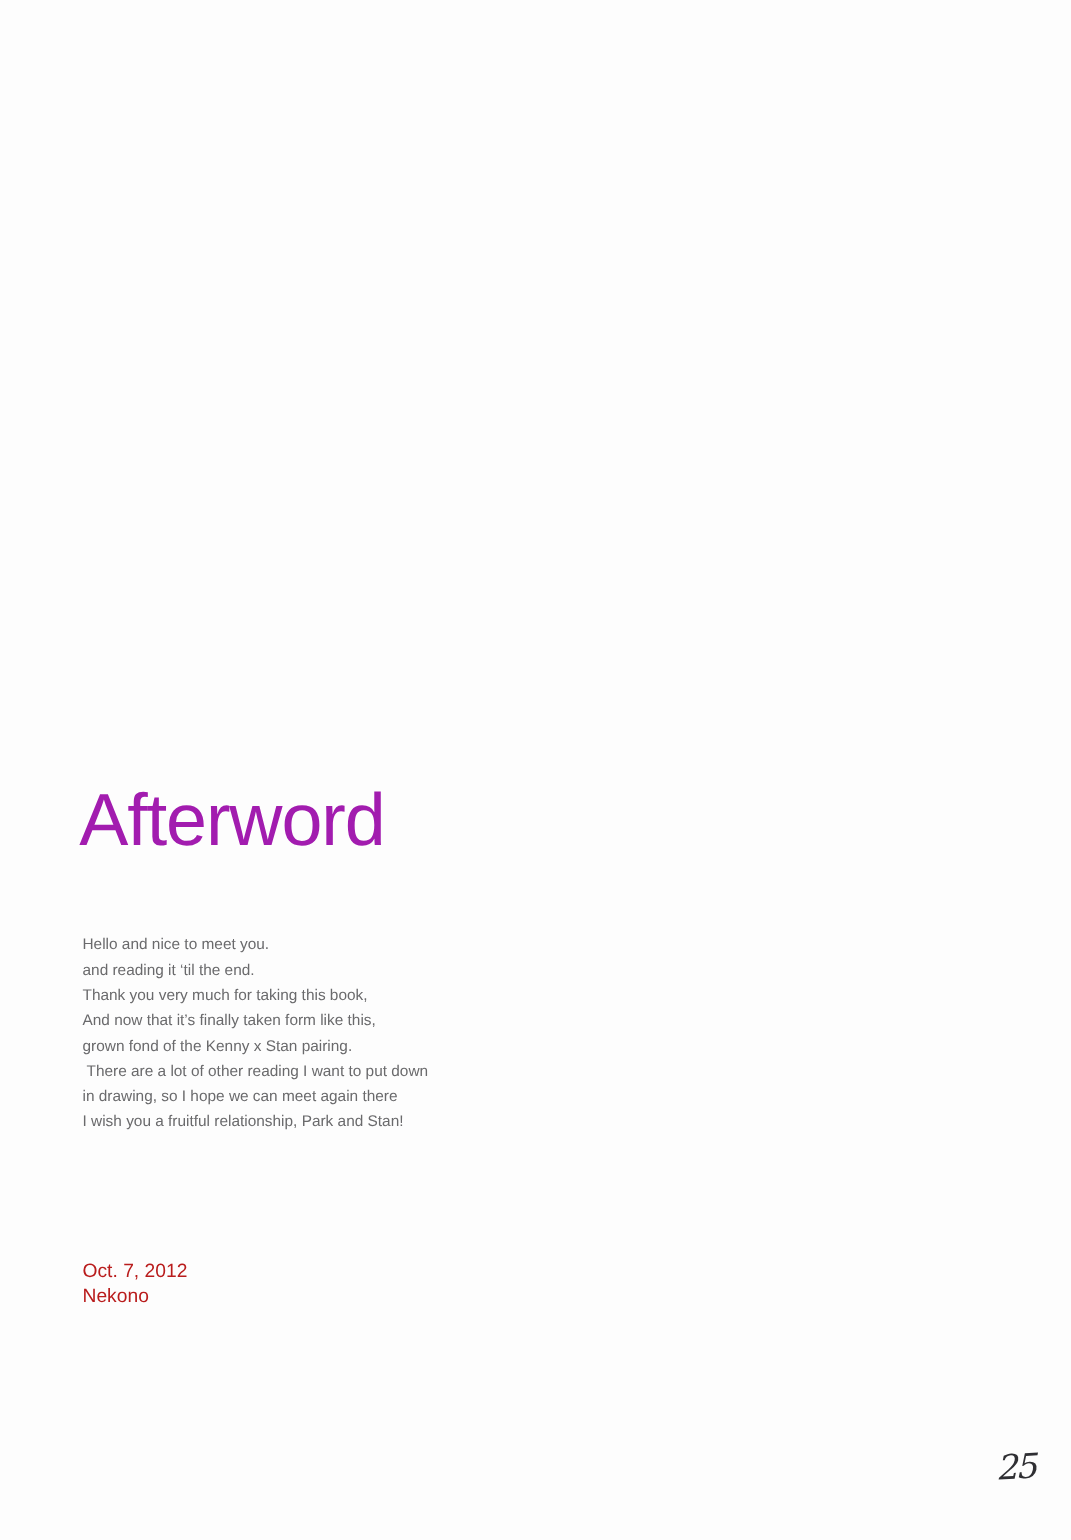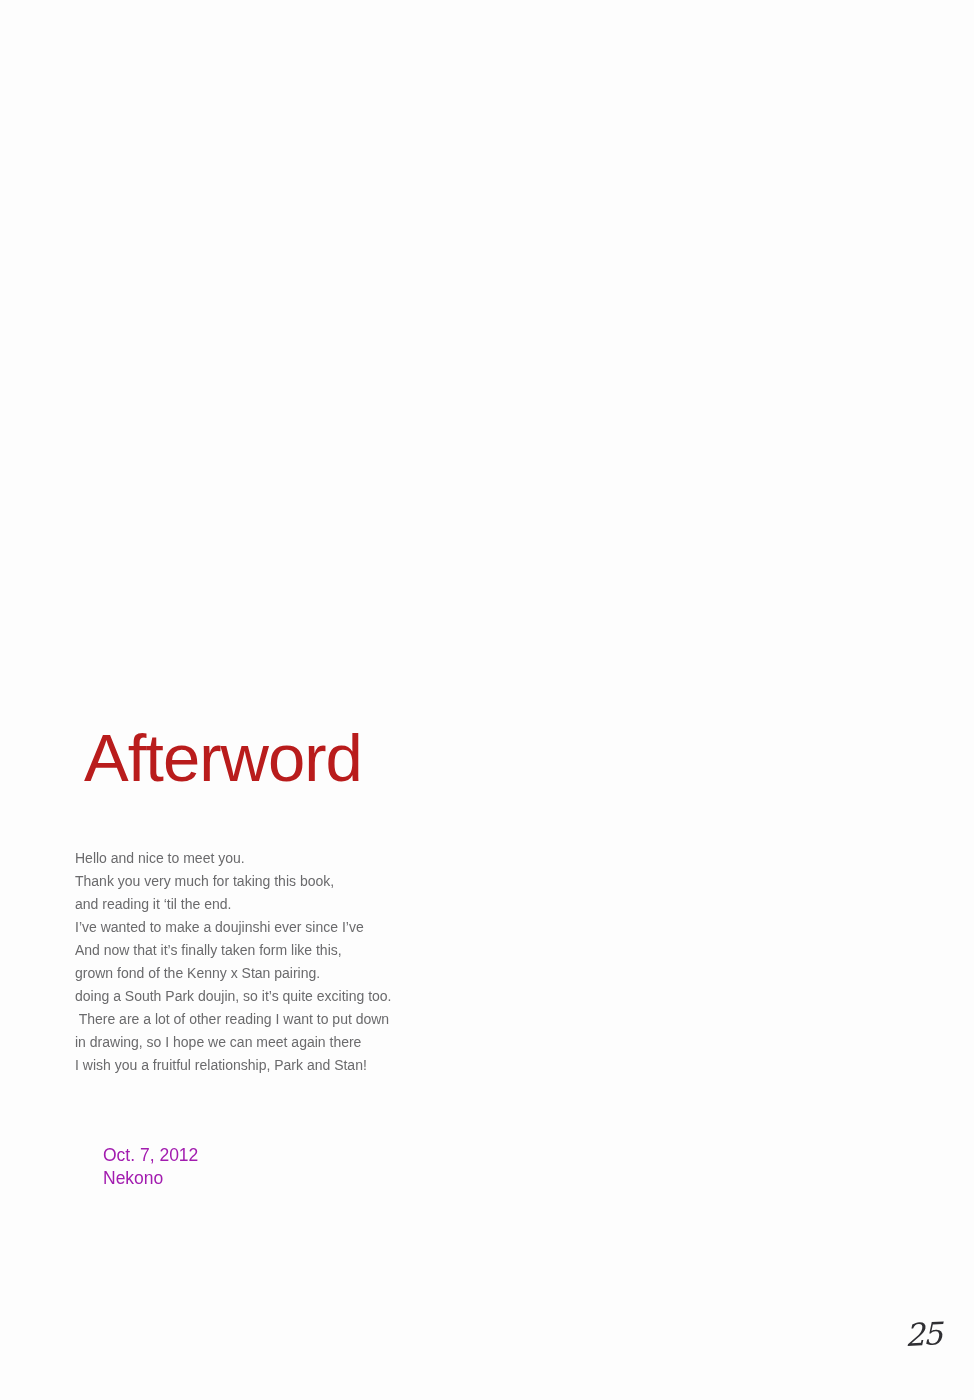--- a/index.html
+++ b/index.html
@@ -13,47 +13,46 @@
     height: 1400px;
     margin: 0 auto;
     background: #fdfdfd;
     overflow: hidden;
     font-family: "Liberation Sans", sans-serif;
   }
   .heading {
     position: absolute;
     left: 72px;
     top: 712px;
-    margin: 12px;
+    margin: 0;
     font-size: 67px;
     font-weight: 300;
     letter-spacing: -1px;
     line-height: 1;
-    color: #b91c1c;
+    color: #a21caf;
     font-family: "Liberation Sans", sans-serif;
   }
   .body-text {
     position: absolute;
     left: 75px;
     top: 847px;
     font-size: 14px;
     line-height: 23px;
     color: #6a6a6c;
   }
   .body-text .line {
     white-space: pre;
   }
   .signature {
     position: absolute;
     left: 75px;
     top: 1144px;
     font-size: 17.5px;
     line-height: 23px;
-    color: #a21caf;
-    margin-left: 28px;
+    color: #b91c1c;
   }
   .page-number {
     position: absolute;
     left: 908px;
     top: 1316px;
     font-family: "DejaVu Serif", serif;
     font-style: italic;
     font-size: 31px;
     letter-spacing: -2px;
     color: #2f2f33;
@@ -63,26 +62,24 @@
 </style>
 </head>
 <body>
 
 <div class="page">
 
   <h1 class="heading">Afterword</h1>
 
   <div class="body-text">
     <div class="line">Hello and nice to meet you.</div>
+    <div class="line">and reading it ‘til the end.</div>
     <div class="line">Thank you very much for taking this book,</div>
-    <div class="line">and reading it ‘til the end.</div>
-    <div class="line">I’ve wanted to make a doujinshi ever since I’ve</div>
     <div class="line">And now that it’s finally taken form like this,</div>
     <div class="line">grown fond of the Kenny x Stan pairing.</div>
-    <div class="line">doing a South Park doujin, so it’s quite exciting too.</div>
     <div class="line"> There are a lot of other reading I want to put down</div>
     <div class="line">in drawing, so I hope we can meet again there</div>
     <div class="line">I wish you a fruitful relationship, Park and Stan!</div>
   </div>
 
   <div class="signature">
     <div>Oct. 7, 2012</div>
     <div>Nekono</div>
   </div>
 

